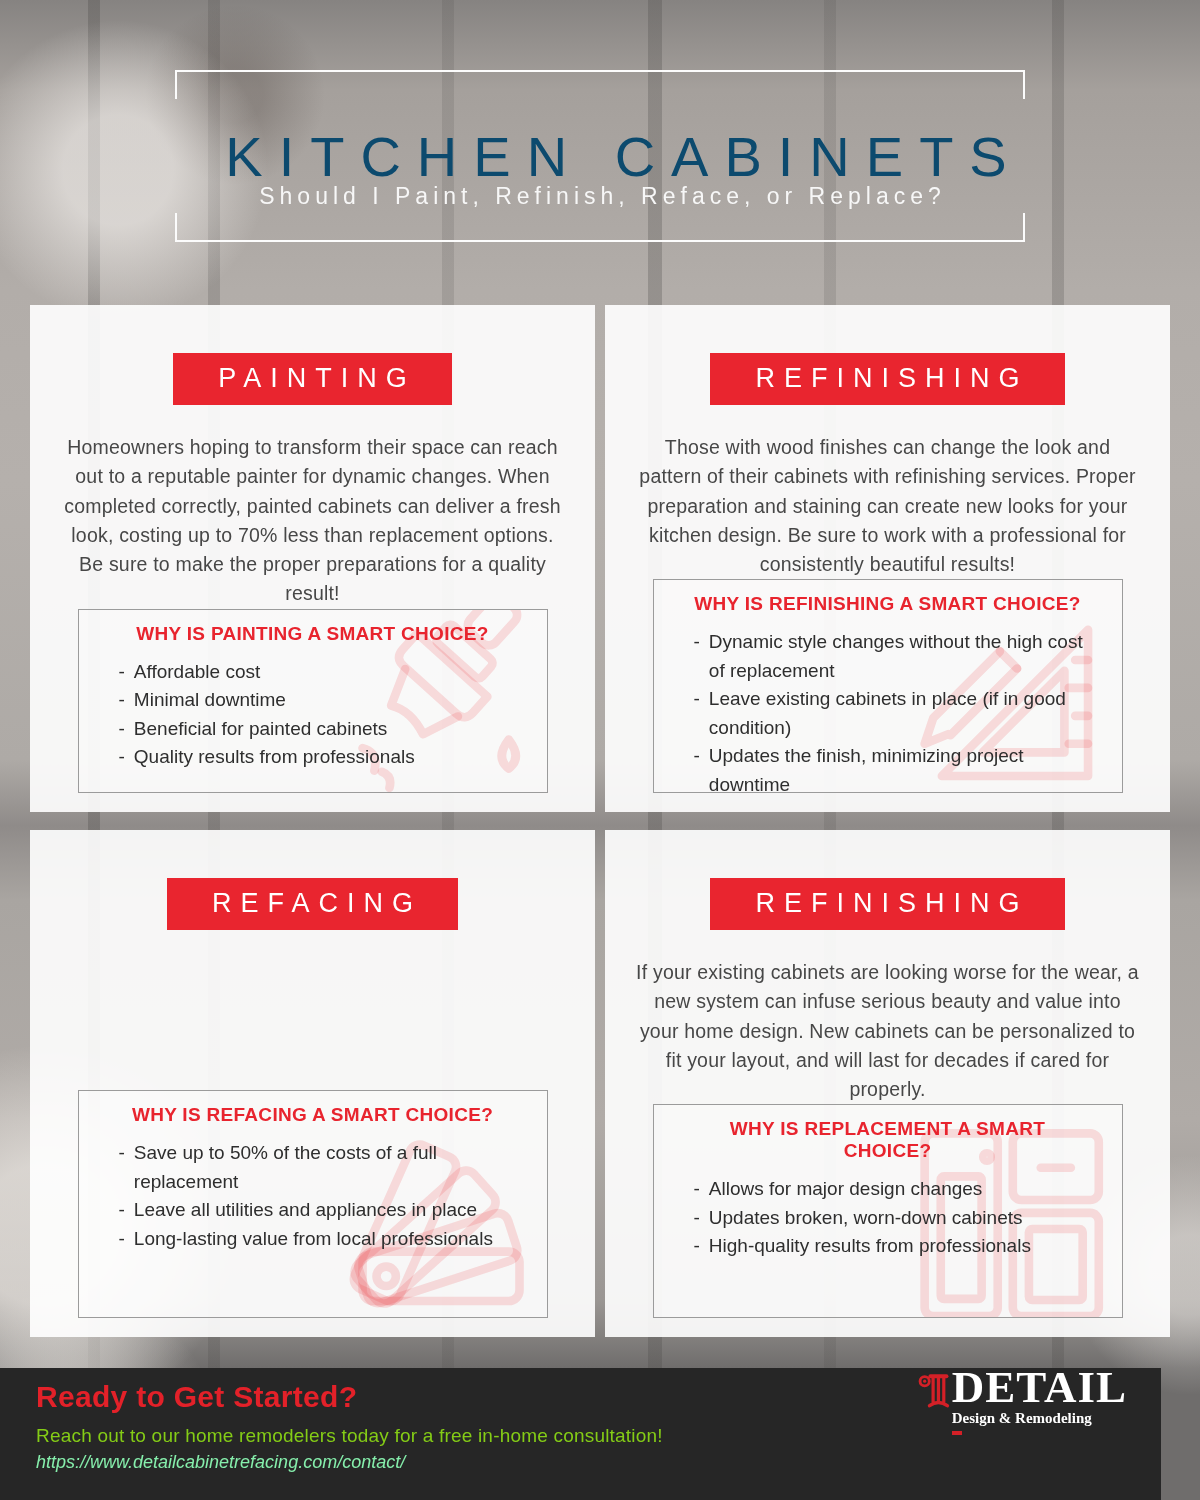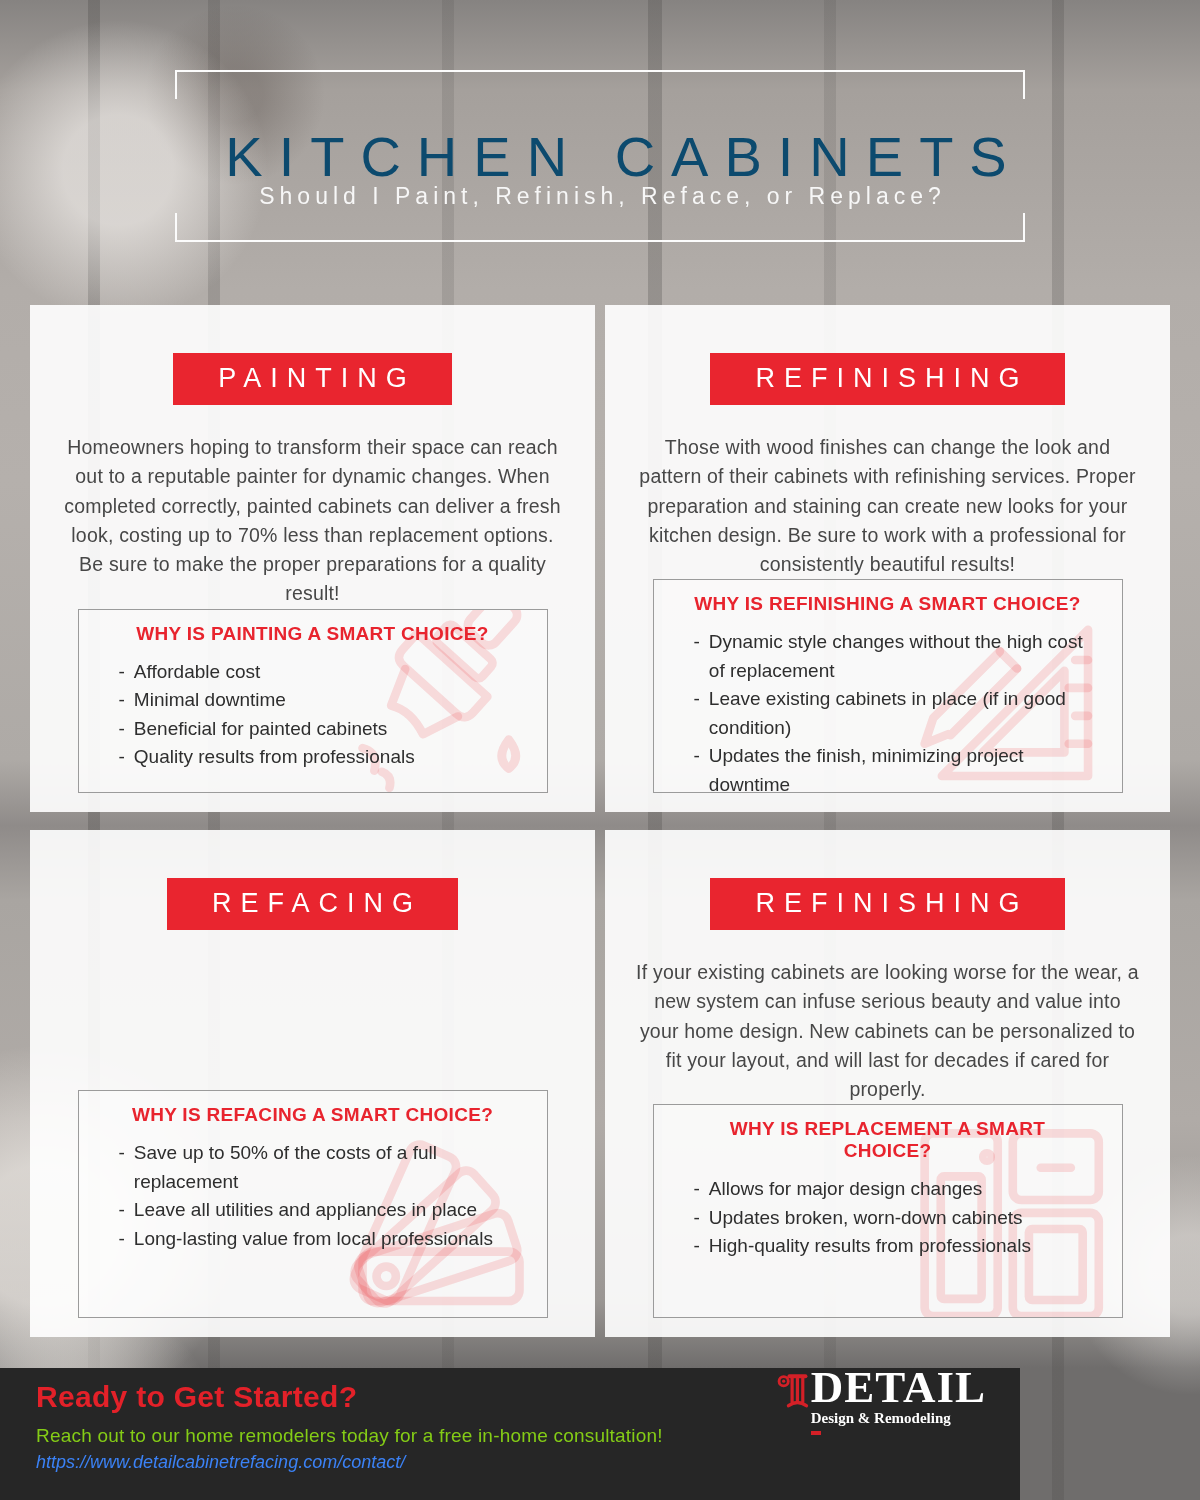--- a/index.html
+++ b/index.html
@@ -78,27 +78,27 @@
     list-style:none;margin:13px 0 0;padding:0 0 0 10px;
     color:#2e2e2e;font-size:19px;line-height:1.5;font-weight:500;
     position:relative;z-index:2;
   }
   .bullets li{display:flex;gap:9px;}
   .bullets .dash{flex:0 0 auto;}
   .why-icon{position:absolute;right:6px;bottom:-12px;width:215px;height:215px;z-index:1;}
   .why-icon svg{width:100%;height:100%;}
   
   .footer{
-    position:absolute;left:0;top:1368px;width:1020px;height:132px;z-index:3;
+    position:absolute;left:0;top:1368px;width:1161px;height:132px;z-index:3;
     background:#262626;
   }
   .cta{position:absolute;left:36px;top:12px;}
   .cta-headline{color:#e32129;font-size:30px;font-weight:700;letter-spacing:.3px;}
   .cta-sub{margin-top:11px;color:#84cc16;font-size:19px;font-weight:500;letter-spacing:.2px;}
-  .cta-url{margin-top:5px;color:#3b82f6;font-size:18px;font-style:italic;font-weight:400;}
+  .cta-url{margin-top:5px;color:#86efac;font-size:18px;font-style:italic;font-weight:400;}
   .logo{position:absolute;right:34px;top:0;display:flex;align-items:flex-start;}
   .logo-col-icon{width:32px;height:36px;margin-top:5px;margin-right:2px;flex:0 0 auto;}
   .logo-text{display:flex;flex-direction:column;align-items:flex-start;}
   .logo-name{
     font-family:"Liberation Serif",serif;font-weight:700;color:#ffffff;
     font-size:45px;line-height:.85;letter-spacing:1px;
   }
   .logo-tagline{
     font-family:"Liberation Serif",serif;font-weight:700;color:#ffffff;
     font-size:15px;margin-top:4px;

